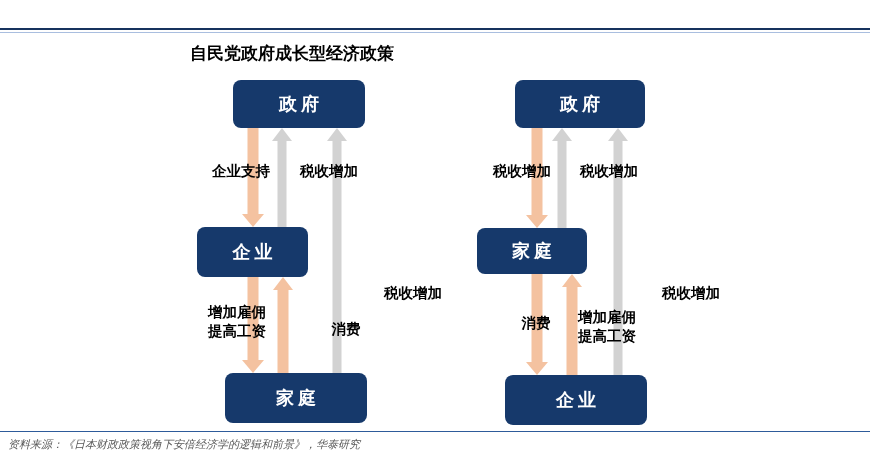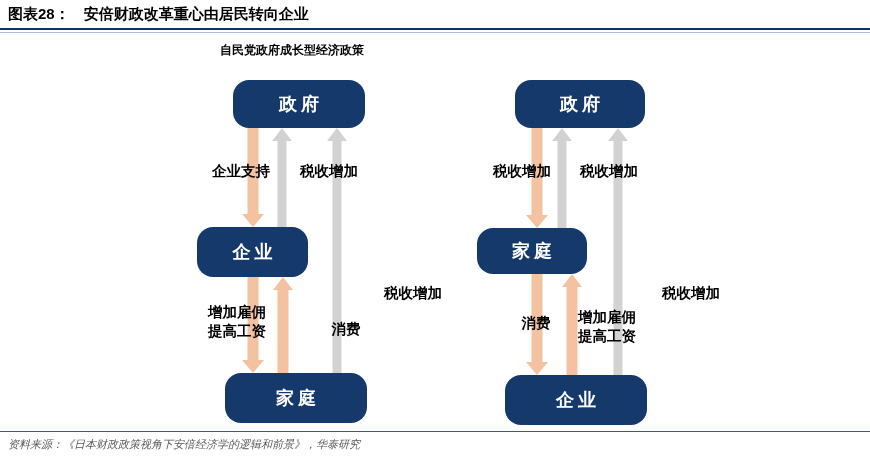--- a/index.html
+++ b/index.html
@@ -6,24 +6,24 @@
   .canvas{
     position:relative;width:870px;height:457px;background:#ffffff;
     font-family:"DejaVu Serif","Liberation Serif",serif;overflow:hidden;
   }
   
   .header{position:absolute;left:8px;top:5px;font-size:15px;font-weight:bold;color:#000;white-space:nowrap;}
   .header .fig-label{margin-right:14px;font-family:"Liberation Sans","DejaVu Sans",sans-serif;}
   .rule-dark{position:absolute;left:0;top:28px;width:870px;height:2px;background:#17325e;}
   .rule-light{position:absolute;left:0;top:32px;width:870px;height:1px;background:#a9bedf;}
   
-  .subtitle{position:absolute;top:42px;transform:translateX(-50%);font-size:12px;font-weight:bold;color:#000;white-space:nowrap;}
+  .subtitle{position:absolute;top:42px;transform:translateX(-50%);font-size:17px;font-weight:bold;color:#000;white-space:nowrap;}
   
   .node{
-    position:absolute;background:#16396b;border-radius:16px;color:#ffffff;
+    position:absolute;background:#16396b;border-radius:8px;color:#ffffff;
     display:flex;align-items:center;justify-content:center;
     font-size:18px;font-weight:bold;letter-spacing:4px;text-indent:4px;
   }
   
   .arrow{position:absolute;width:22px;}
   .arrow .shaft{position:absolute;left:50%;transform:translateX(-50%);}
   .arrow.down .shaft{top:0;bottom:12px;}
   .arrow.up .shaft{top:12px;bottom:0;}
   .arrow.orange .shaft{width:11px;background:#f4c2a0;}
   .arrow.gray .shaft{width:9px;background:#d2d2d2;}
@@ -40,23 +40,20 @@
   }
   
   .footer-rule{position:absolute;left:0;top:431px;width:870px;height:1px;background:#2e5b9a;}
   .footer{position:absolute;left:8px;top:437px;font-size:11px;font-style:italic;color:#595959;white-space:nowrap;}
 </style>
 </head>
 <body>
 
 <div class="canvas">
 
-  <div class="header">
-    <span class="fig-label">图表28：</span><span>安倍财政改革重心由居民转向企业</span>
-  </div>
   <div class="rule-dark"></div>
   <div class="rule-light"></div>
 
   <div class="subtitle" style="left:292px;">自民党政府成长型经济政策</div>
 
   <div class="node" style="left:233px;top:80px;width:132px;height:48px;">政府</div>
   <div class="node" style="left:197px;top:227px;width:111px;height:50px;">企业</div>
   <div class="node" style="left:225px;top:373px;width:142px;height:50px;">家庭</div>
 
   <div class="arrow down orange" style="left:242px;top:128px;height:99px;">

